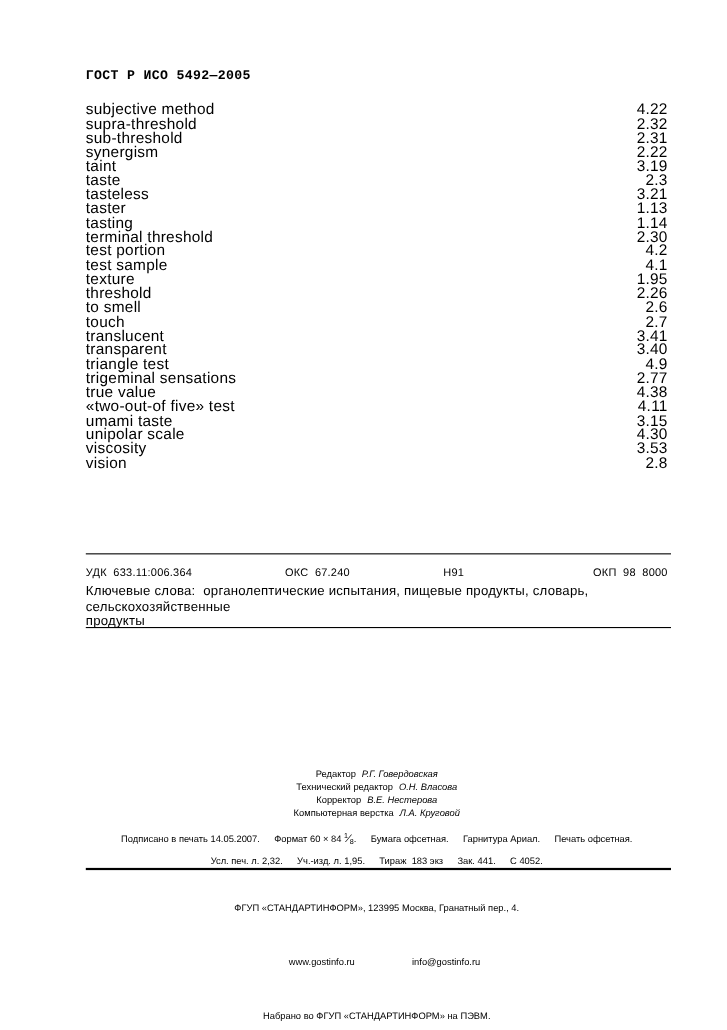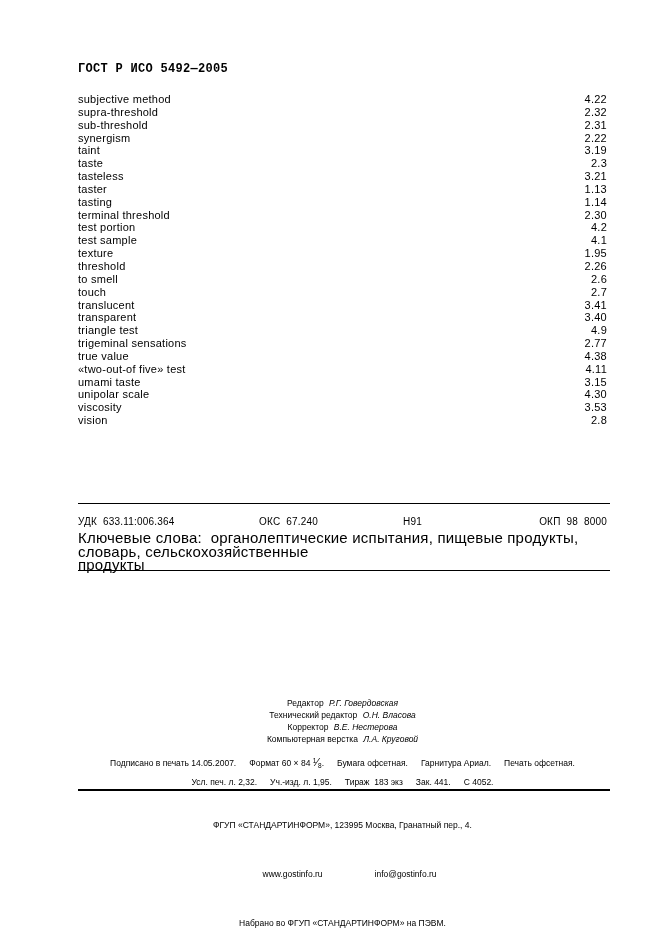--- a/index.html
+++ b/index.html
@@ -20,21 +20,21 @@
     font-weight: bold;
     letter-spacing: 0.3px;
     white-space: pre;
     font-family: Liberation Mono, monospace;
   }
   .index {
     position: absolute;
     left: 78px;
     top: 93px;
     width: 529px;
-    font-size: 11px;
+    font-size: 14px;
     letter-spacing: 0.25px;
   }
   .index-row {
     display: flex;
     justify-content: space-between;
     align-items: baseline;
     height: 12.85px;
     line-height: 12.85px;
   }
   .index-row .term { white-space: pre; }
@@ -61,21 +61,21 @@
   .class-row span { position: absolute; white-space: pre; top: 0; }
   .udk { left: 0; }
   .oks { left: 181px; }
   .grp { left: 325px; }
   .okp { right: 0; }
   .keywords {
     position: absolute;
     left: 78px;
     top: 531px;
     width: 540px;
-    font-size: 15px;
+    font-size: 12px;
     line-height: 13.5px;
     letter-spacing: 0.2px;
     white-space: pre-wrap;
   }
   .credits {
     position: absolute;
     left: 78px;
     top: 697px;
     width: 529px;
     text-align: center;

